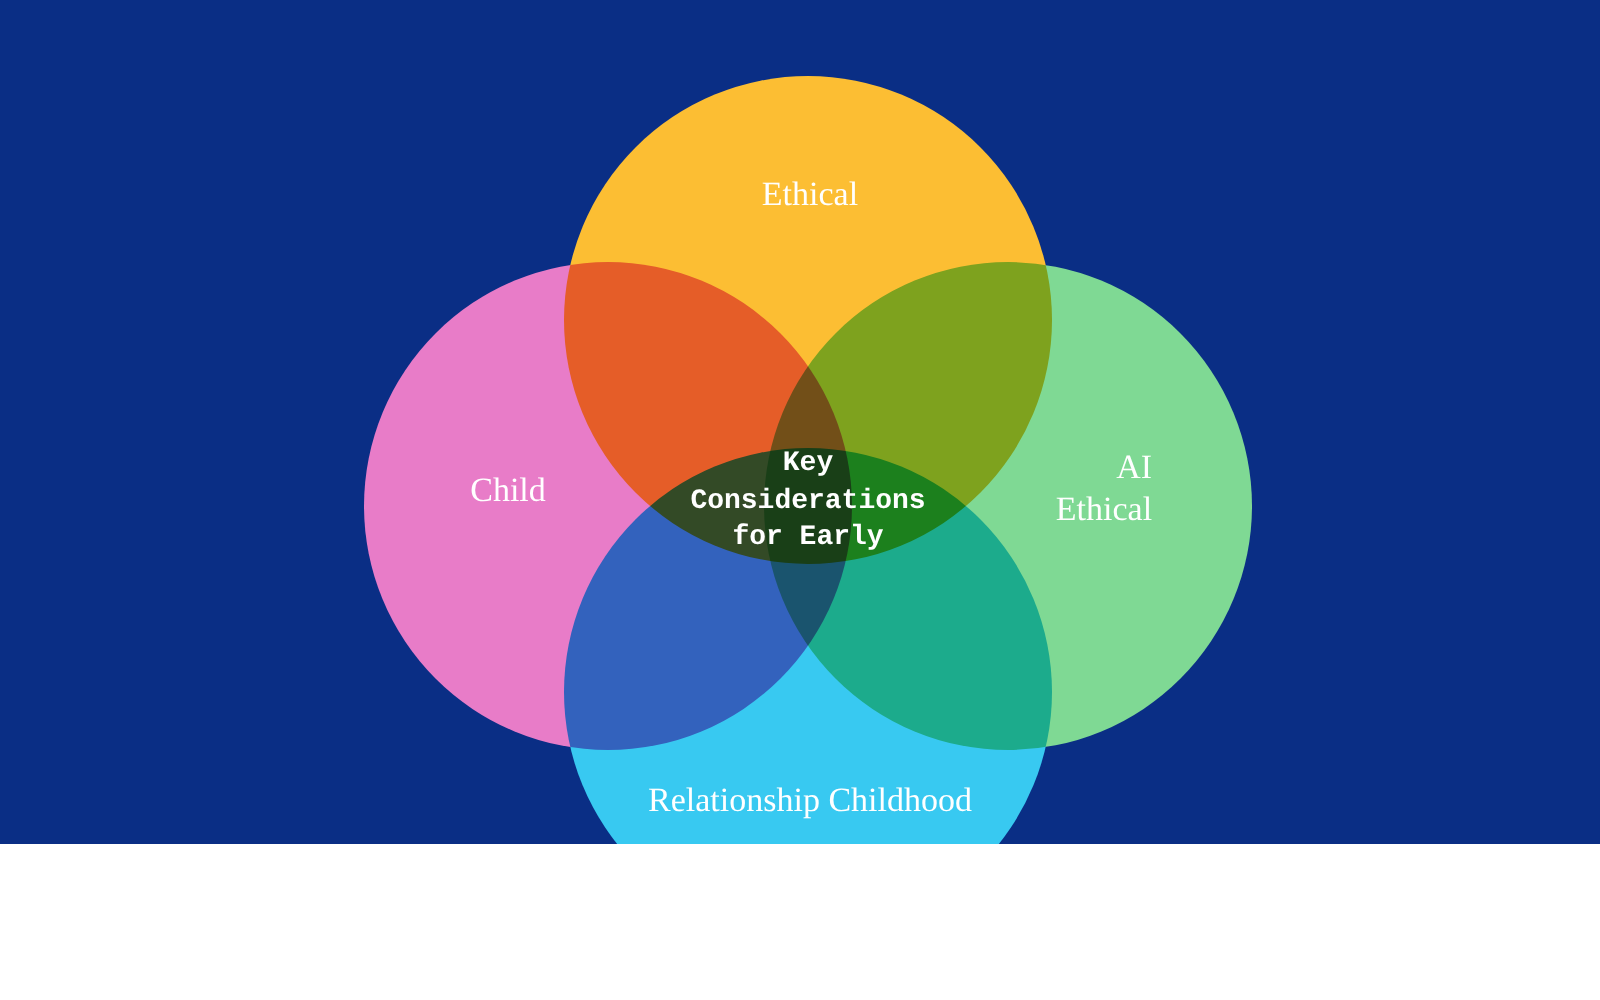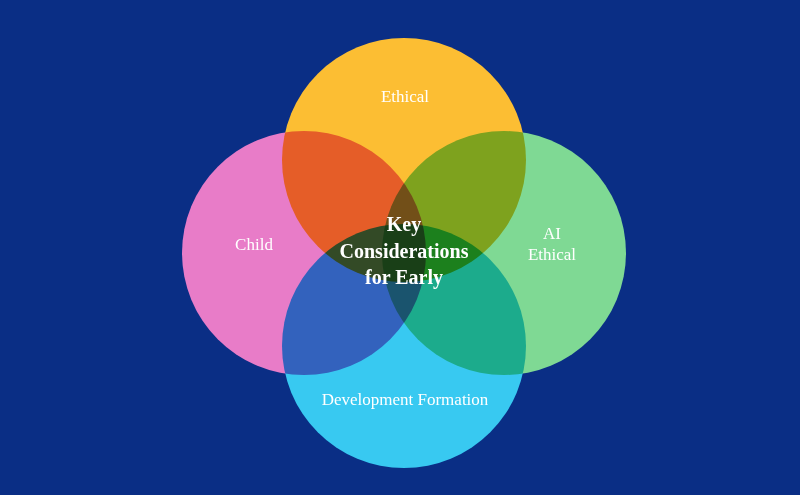--- a/index.html
+++ b/index.html
@@ -2,21 +2,21 @@
 <html><head>
 <meta charset="utf-8">
 <style>
   html, body {
     margin: 0;
     padding: 0;
   }
   .canvas {
     position: relative;
     width: 800px;
-    height: 495px;
+    height: 422px;
     overflow: hidden;
     font-family: "Liberation Serif", serif;
   }
   .venn {
     position: absolute;
     inset: 0;
     isolation: isolate; 
   }
   .circle {
     position: absolute;
@@ -39,33 +39,33 @@
     position: absolute;
     transform: translate(-50%, -50%);
     color: #ffffff;
     text-align: center;
     font-size: 17px;
     line-height: 1.25;
     white-space: nowrap;
   }
   .label.lbl-top    { left: 405px; top: 97px;  }
   .label.lbl-left   { left: 254px; top: 245px; }
-  .label.lbl-right  { left: 552px; top: 244px; }
+  .label.lbl-right  { left: 552px; top: 244px; text-align: right; }
   .label.lbl-bottom { left: 405px; top: 400px; }
 
   .center-title {
     position: absolute;
     left: 404px;
     top: 251px;
     transform: translate(-50%, -50%);
     color: #ffffff;
     text-align: center;
-    font-family: Liberation Serif, serif;
+    font-family: Liberation Mono, monospace;
     font-weight: 700;
-    font-size: 20px;
+    font-size: 14px;
     line-height: 1.33;
     white-space: nowrap;
     z-index: 3;
   }
 </style>
 </head>
 <body>
 
 <div class="canvas" style="background-color: rgb(10, 46, 133);">
   <div class="venn">
@@ -80,21 +80,21 @@
         <div>Ethical</div>
       </div>
       <div class="label lbl-left">
         <div>Child</div>
       </div>
       <div class="label lbl-right">
         <div>AI</div>
         <div>Ethical</div>
       </div>
       <div class="label lbl-bottom">
-        <div>Development Formation</div>
+        <div>Relationship Childhood</div>
       </div>
     </div>
 
     <div class="center-title">
       <div>Key</div>
       <div>Considerations</div>
       <div>for Early</div>
     </div>
 
   </div>

